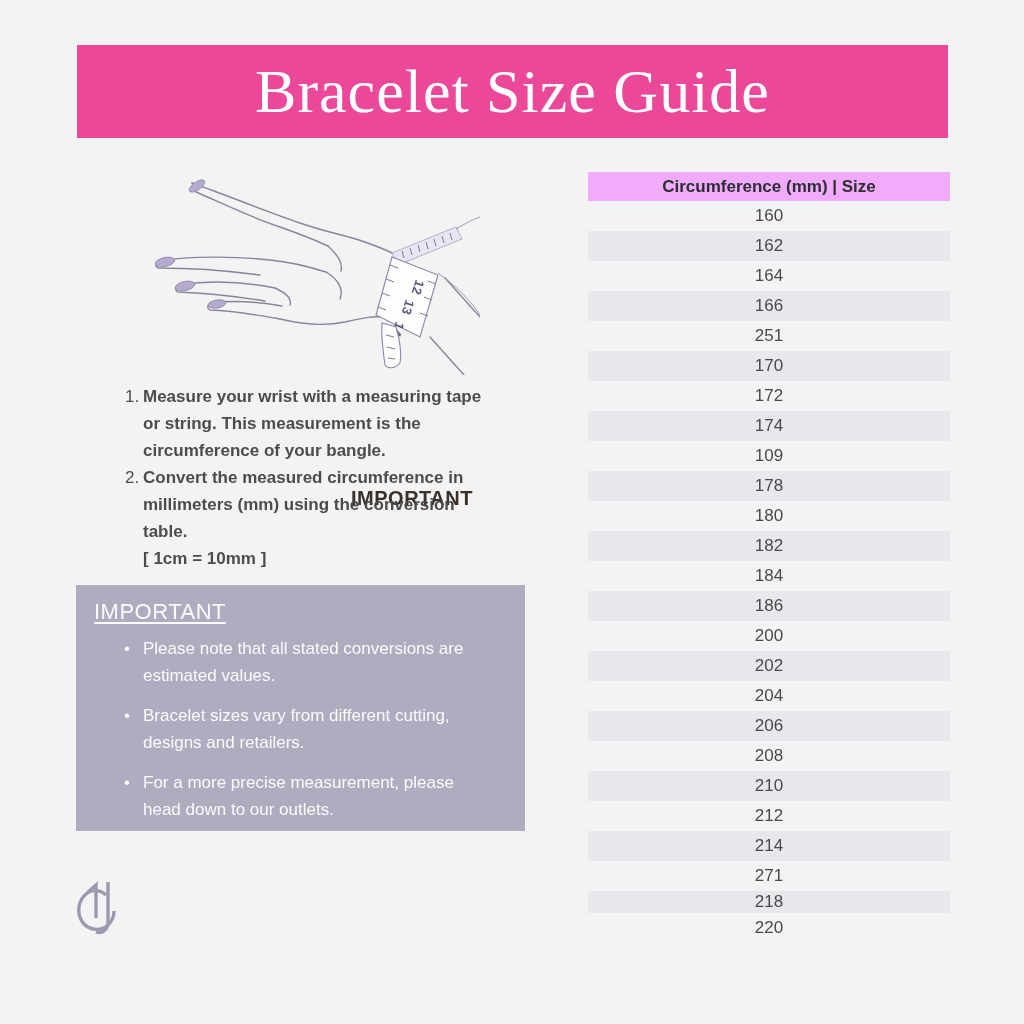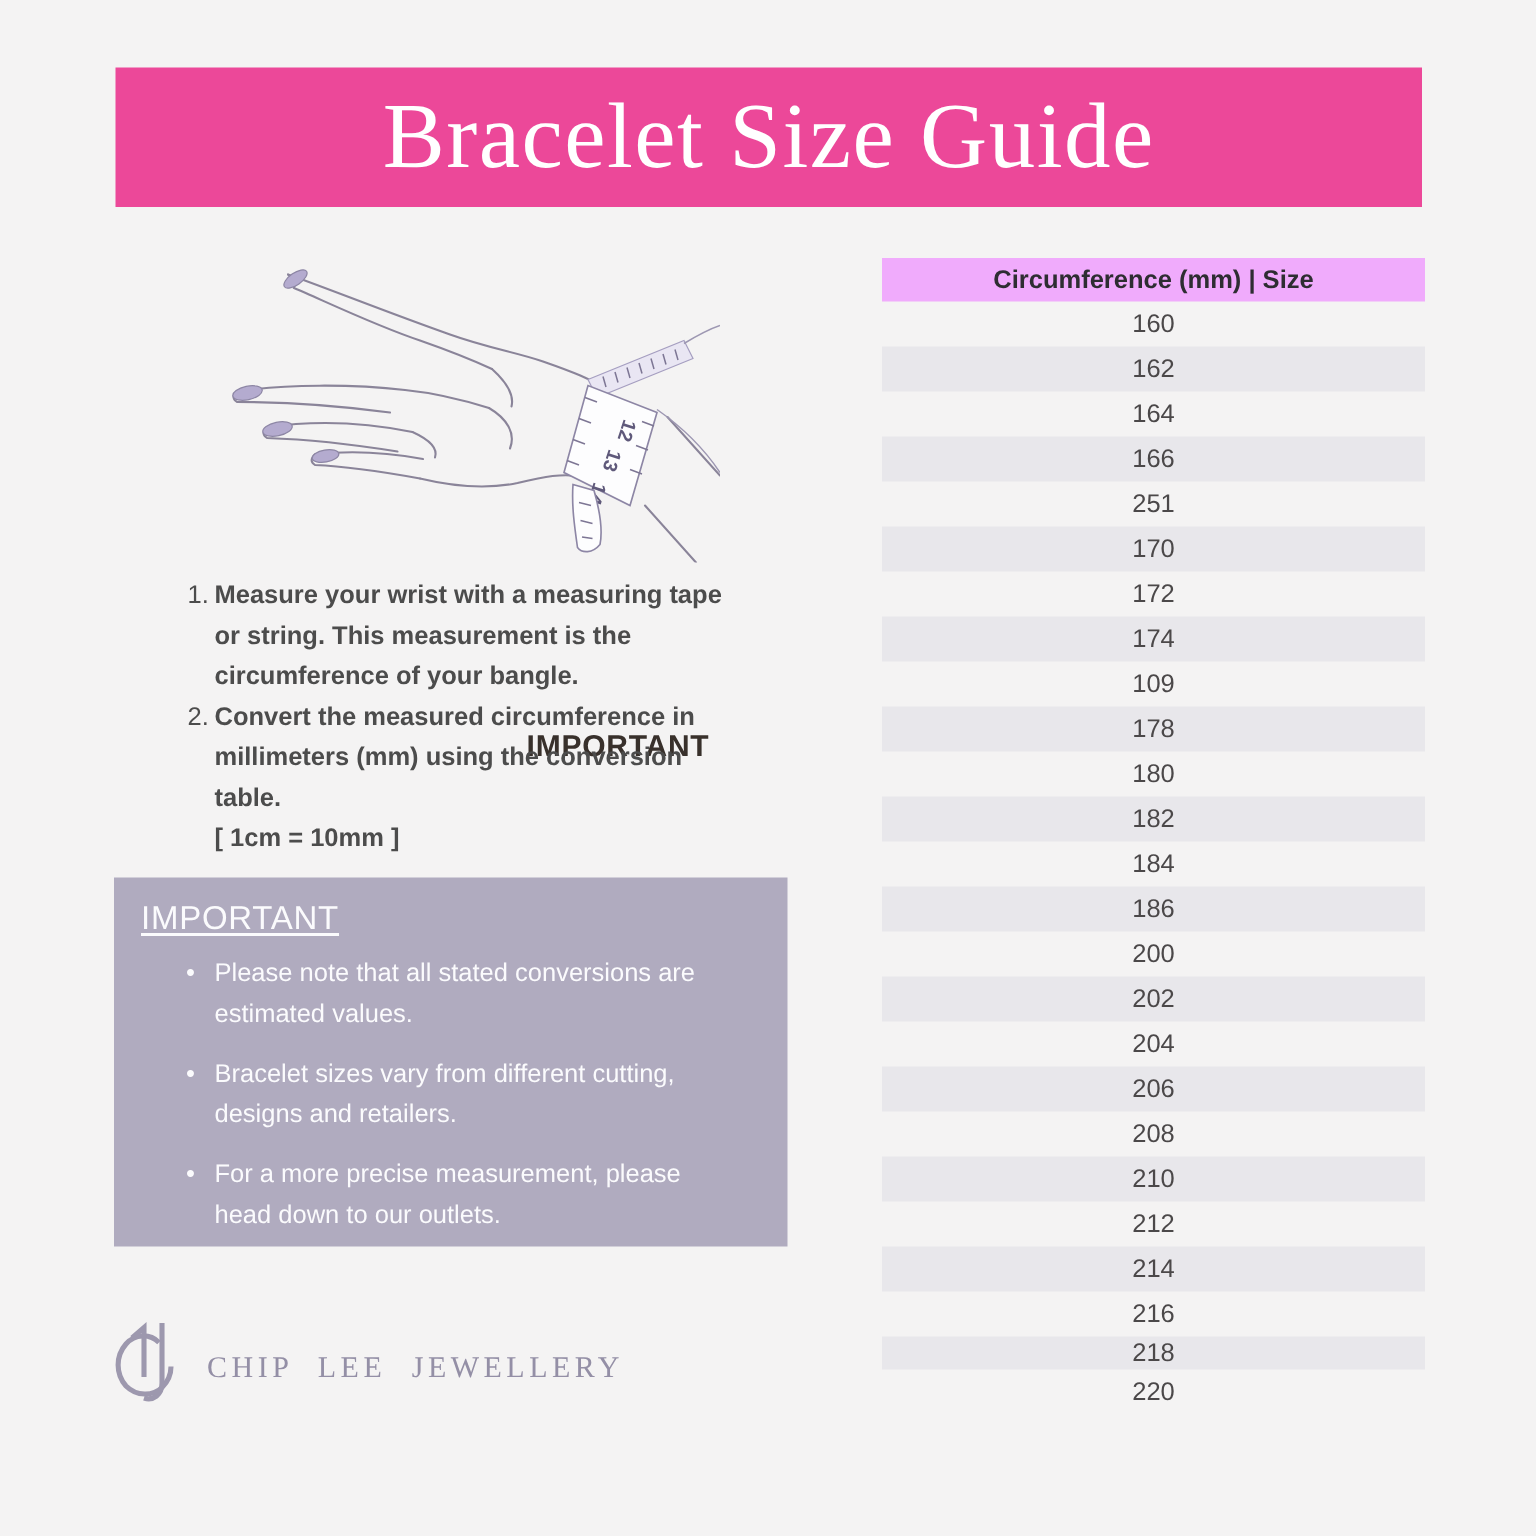--- a/index.html
+++ b/index.html
@@ -166,21 +166,20 @@
         <div class="bullet">For a more precise measurement, please head down to our outlets.</div>
       </div>
   </aside>
 
   <footer class="brand">
     <svg width="48" height="64" viewBox="0 0 48 64">
       <path class="mono" d="M32 17 C26 11 16 11 10 18 C3 26 3 38 10 46 C17 53 28 53 34 47 C38 43 40 38 40 33"></path>
       <path class="mono" d="M14 14 L22 7 L22 40"></path>
       <path class="mono" d="M34 4 L34 44 C34 52 28 56 22 54"></path>
     </svg>
-    <span class="brand-name">CHIP LEE JEWELLERY</span>
   </footer>
 
   <section class="size-table">
     <div class="thead">Circumference (mm) | Size</div>
     <div class="rows">
         <div class="trow">160</div>
         <div class="trow">162</div>
         <div class="trow">164</div>
         <div class="trow">166</div>
         <div class="trow">251</div>
@@ -194,19 +193,19 @@
         <div class="trow">184</div>
         <div class="trow">186</div>
         <div class="trow">200</div>
         <div class="trow">202</div>
         <div class="trow">204</div>
         <div class="trow">206</div>
         <div class="trow">208</div>
         <div class="trow">210</div>
         <div class="trow">212</div>
         <div class="trow">214</div>
-        <div class="trow">216</div>
+        <div class="trow">271</div>
         <div class="trow">218</div>
         <div class="trow">220</div>
       </div>
   </section>
 
 </div>
 
 </body></html>

